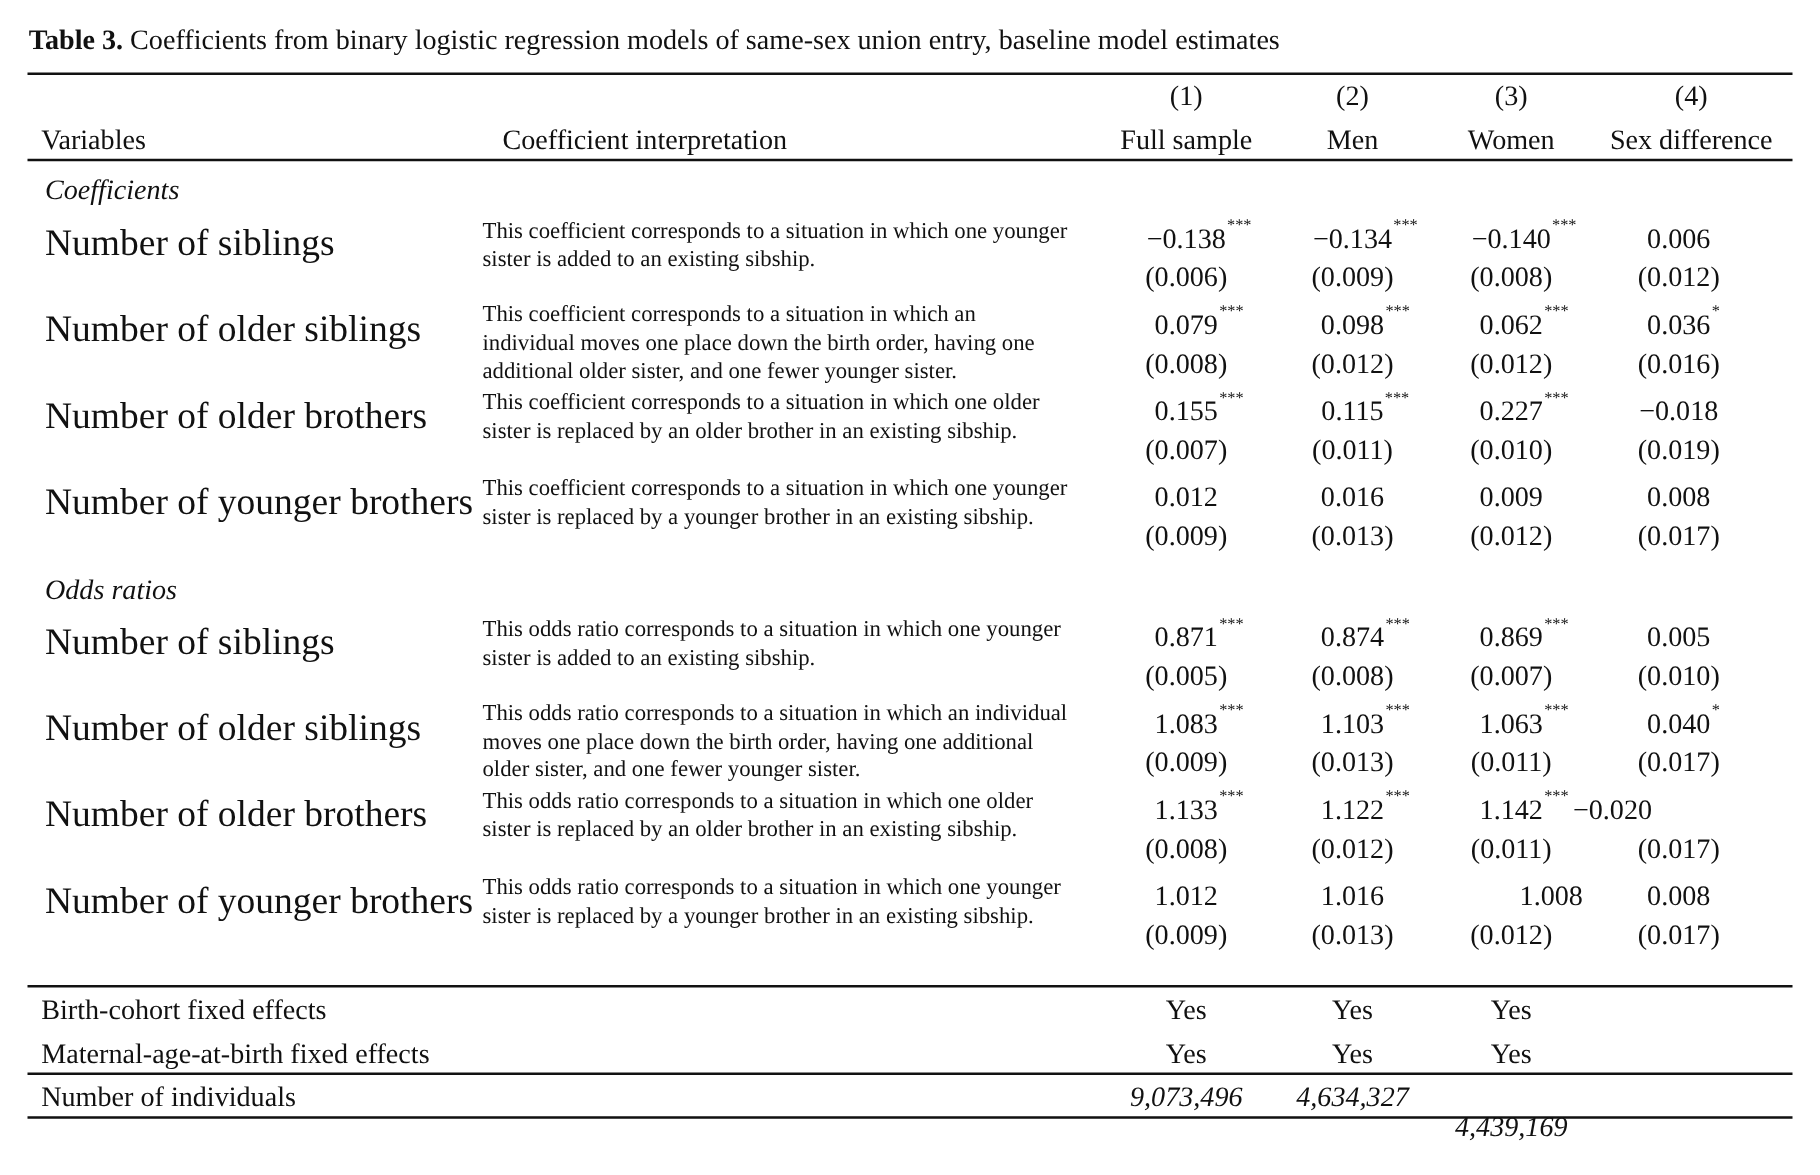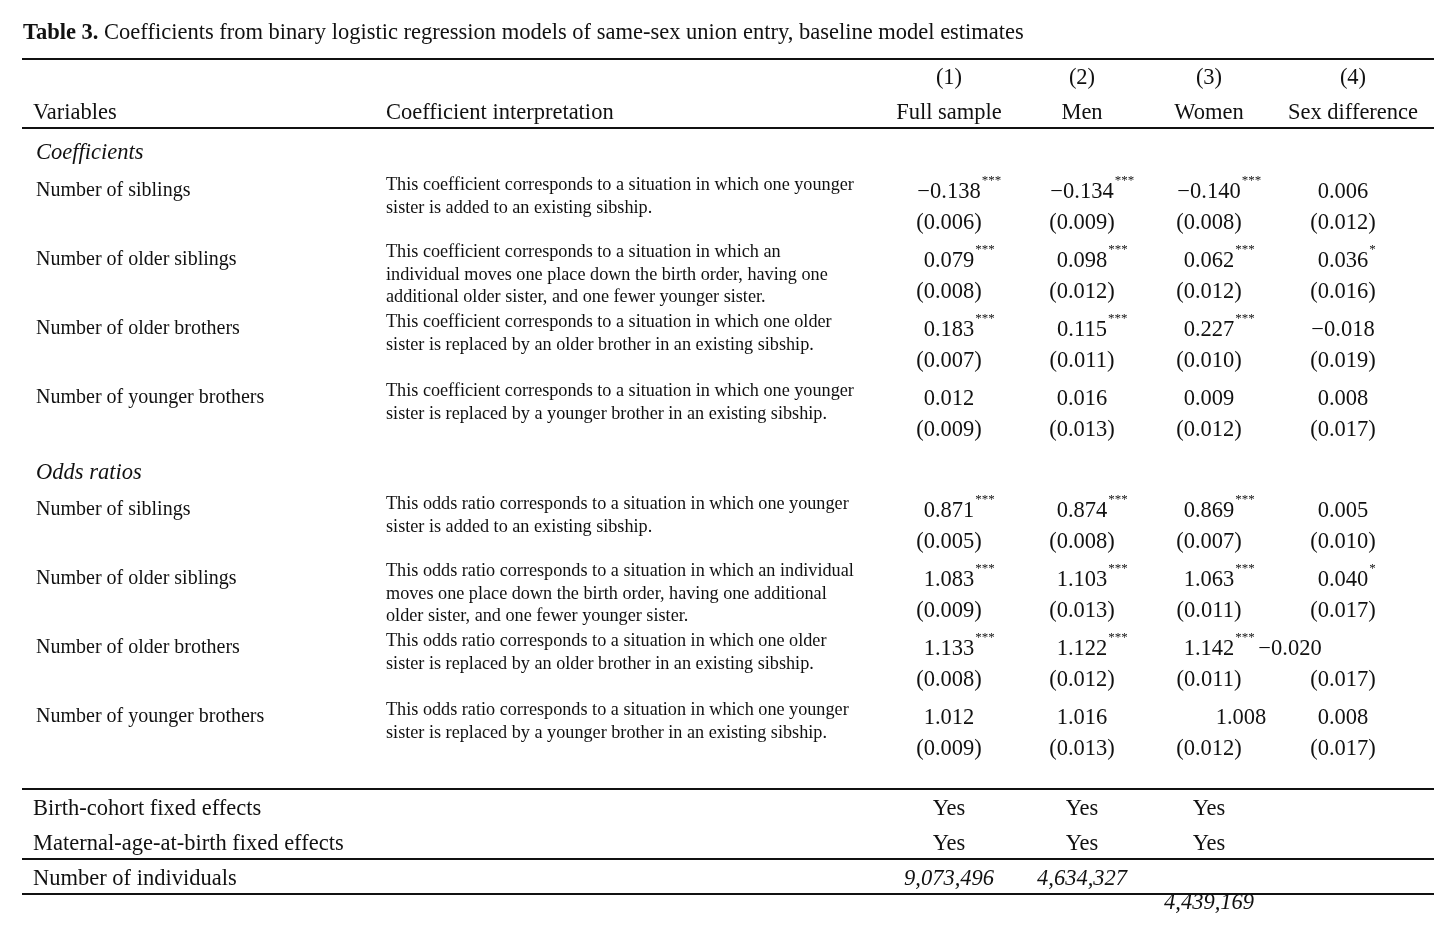--- a/index.html
+++ b/index.html
@@ -4,21 +4,21 @@
 <style>
   html, body { margin: 0; padding: 0; background: #ffffff; }
   body { width: 1456px; height: 940px; position: relative; overflow: hidden;
          font-family: "Liberation Serif", "DejaVu Serif", serif; color: #111; }
   .abs { position: absolute; white-space: nowrap; }
   .title { left: 23px; top: 19px; font-size: 22.5px; }
   .title b { font-weight: bold; }
   .rule { position: absolute; left: 22px; width: 1412px; height: 2px; background: #111; }
   .hdr { font-size: 22.5px; }
   .ncol { text-align: center; width: 160px; margin-left: -80px; }
-  .lab { font-size: 20px; left: 36px; }
+  .lab { font-size: 30px; left: 36px; }
   .sec { font-size: 22.5px; left: 36px; font-style: italic; }
   .interp { font-size: 18.2px; left: 386px; line-height: 22.5px; white-space: normal; width: 470px; }
   .val { font-size: 22.5px; width: 160px; margin-left: -80px; text-align: center; }
   .val sup { font-size: 13px; position: absolute; top: -6px; margin-left: 1px; }
   .se { font-size: 22.5px; width: 160px; margin-left: -80px; text-align: center; }
   .foot { font-size: 22.5px; left: 33px; }
   .italic { font-style: italic; }
   .pagenum { left: 1474px; top: 901px; font-size: 16px; }
 </style>
 </head>
@@ -26,21 +26,21 @@
 
 <div class="abs title"><b>Table 3.</b><span> Coefficients from binary logistic regression models of same-sex union entry, baseline model estimates</span></div>
 
 <div class="rule" style="top:58px;"></div>
 <div class="rule" style="top:127px;"></div>
 <div class="rule" style="top:788px;"></div>
 <div class="rule" style="top:858px;"></div>
 <div class="rule" style="top:893px;"></div>
 
 <div class="abs hdr" style="left:33px; top:99px;">Variables</div>
-<div class="abs hdr" style="left:386px; top:99px;">Coefficient interpretation</div>
+<div class="abs hdr" style="left:402px; top:99px;">Coefficient interpretation</div>
 
 <div class="abs hdr ncol" style="left:949px; top:64px;">(1)</div>
 <div class="abs hdr ncol" style="left:949px; top:99px;">Full sample</div>
 <div class="abs hdr ncol" style="left:1082px; top:64px;">(2)</div>
 <div class="abs hdr ncol" style="left:1082px; top:99px;">Men</div>
 <div class="abs hdr ncol" style="left:1209px; top:64px;">(3)</div>
 <div class="abs hdr ncol" style="left:1209px; top:99px;">Women</div>
 <div class="abs hdr ncol" style="left:1353px; top:64px;">(4)</div>
 <div class="abs hdr ncol" style="left:1353px; top:99px;">Sex difference</div>
 
@@ -63,21 +63,21 @@
     <div class="abs val" style="left: 949px; top: 247px;"><span style="position: relative;"><span>0.079</span><sup>***</sup></span></div>
     <div class="abs se" style="left: 949px; top: 278px;">(0.008)</div>
     <div class="abs val" style="left: 1082px; top: 247px;"><span style="position: relative;"><span>0.098</span><sup>***</sup></span></div>
     <div class="abs se" style="left: 1082px; top: 278px;">(0.012)</div>
     <div class="abs val" style="left: 1209px; top: 247px; text-align: center;"><span style="position: relative;"><span>0.062</span><sup>***</sup></span></div>
     <div class="abs se" style="left: 1209px; top: 278px;">(0.012)</div>
     <div class="abs val" style="left: 1343px; top: 247px;"><span style="position: relative;"><span>0.036</span><sup>*</sup></span></div>
     <div class="abs se" style="left: 1343px; top: 278px;">(0.016)</div>
     <div class="abs lab" style="top: 316px;">Number of older brothers</div>
     <div class="abs interp" style="top: 310px;">This coefficient corresponds to a situation in which one older sister is replaced by an older brother in an existing sibship.</div>
-    <div class="abs val" style="left: 949px; top: 316px;"><span style="position: relative;"><span>0.183</span><sup>***</sup></span></div>
+    <div class="abs val" style="left: 949px; top: 316px;"><span style="position: relative;"><span>0.155</span><sup>***</sup></span></div>
     <div class="abs se" style="left: 949px; top: 347px;">(0.007)</div>
     <div class="abs val" style="left: 1082px; top: 316px;"><span style="position: relative;"><span>0.115</span><sup>***</sup></span></div>
     <div class="abs se" style="left: 1082px; top: 347px;">(0.011)</div>
     <div class="abs val" style="left: 1209px; top: 316px;"><span style="position: relative;"><span>0.227</span><sup>***</sup></span></div>
     <div class="abs se" style="left: 1209px; top: 347px;">(0.010)</div>
     <div class="abs val" style="left: 1343px; top: 316px;"><span style="position: relative;"><span>−0.018</span><sup></sup></span></div>
     <div class="abs se" style="left: 1343px; top: 347px;">(0.019)</div>
     <div class="abs lab" style="top: 385px;">Number of younger brothers</div>
     <div class="abs interp" style="top: 379px;">This coefficient corresponds to a situation in which one younger sister is replaced by a younger brother in an existing sibship.</div>
     <div class="abs val" style="left: 949px; top: 385px;"><span style="position: relative;"><span>0.012</span><sup></sup></span></div>

